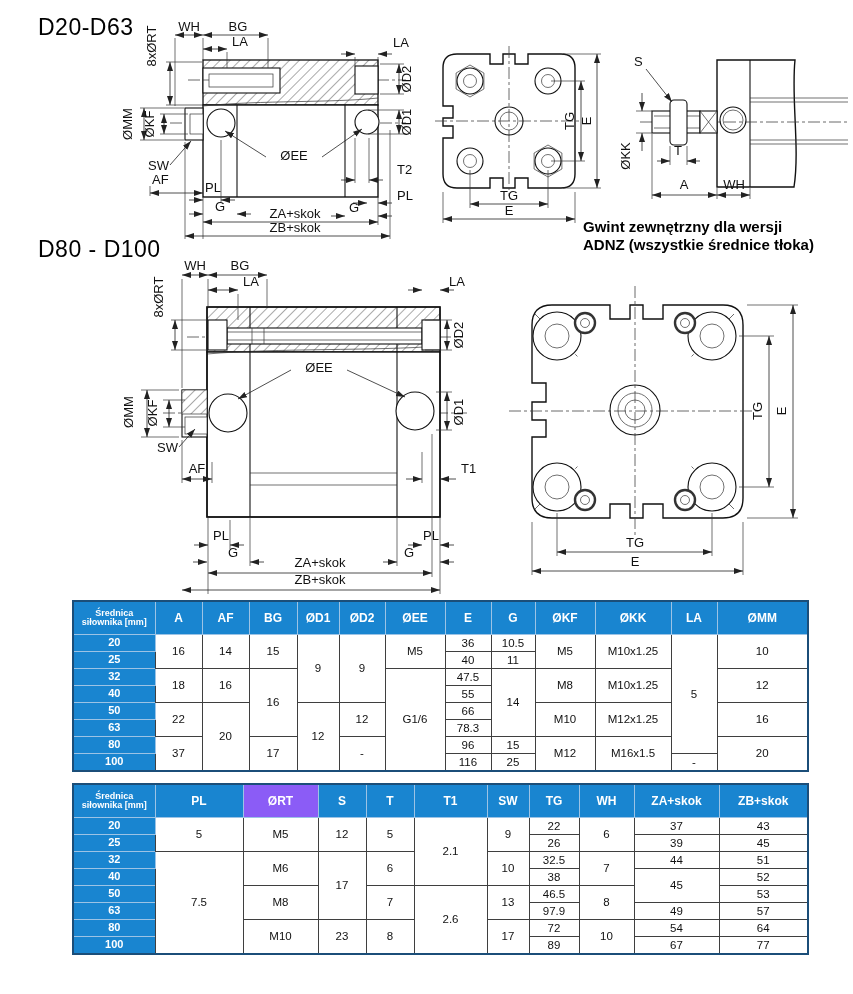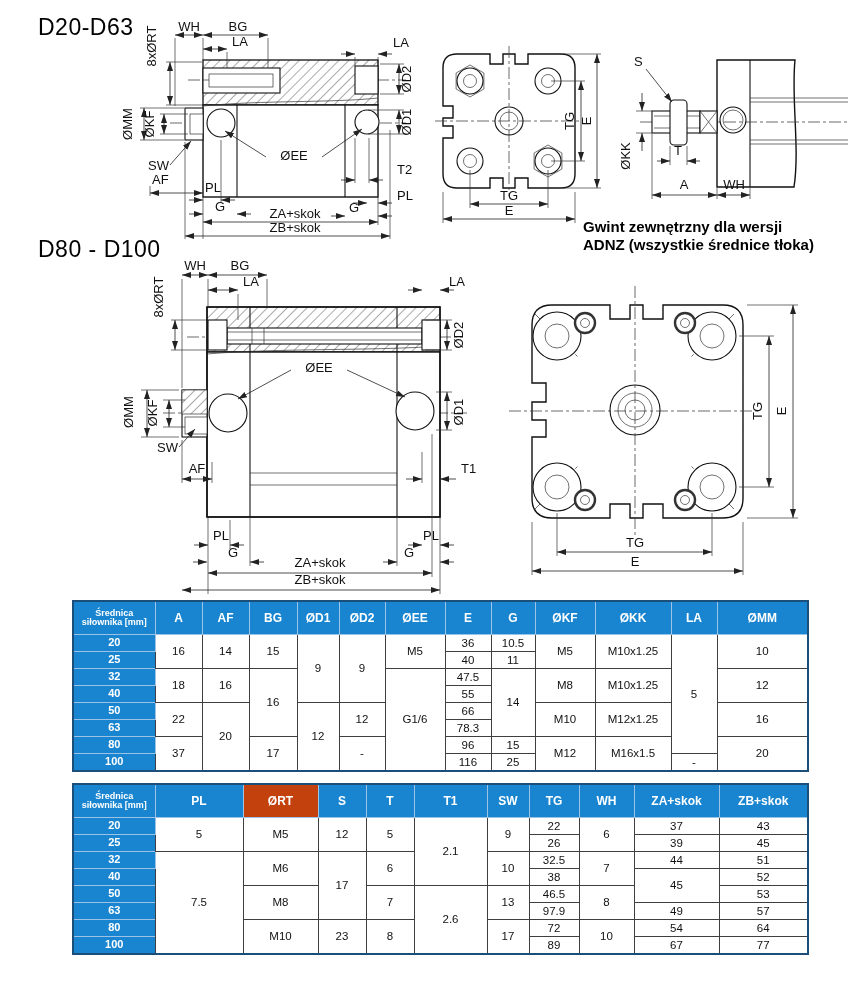--- a/index.html
+++ b/index.html
@@ -505,21 +505,21 @@
         <col style="width: 42px;">
         <col style="width: 50px;">
         <col style="width: 55px;">
         <col style="width: 85px;">
         <col style="width: 89px;">
       </colgroup>
       <thead>
         <tr>
           <th class="diam" style="background: rgb(25, 133, 208);">Średnica siłownika [mm]</th>
           <th style="background: rgb(25, 133, 208);">PL</th>
-          <th style="background: #c2410c;">ØRT</th>
+          <th style="background: #8b5cf6;">ØRT</th>
           <th style="background: rgb(25, 133, 208);">S</th>
           <th style="background: rgb(25, 133, 208);">T</th>
           <th style="background: rgb(25, 133, 208);">T1</th>
           <th style="background: rgb(25, 133, 208);">SW</th>
           <th style="background: rgb(25, 133, 208);">TG</th>
           <th style="background: rgb(25, 133, 208);">WH</th>
           <th style="background: rgb(25, 133, 208);">ZA+skok</th>
           <th style="background: rgb(25, 133, 208);">ZB+skok</th>
         </tr>
       </thead>

